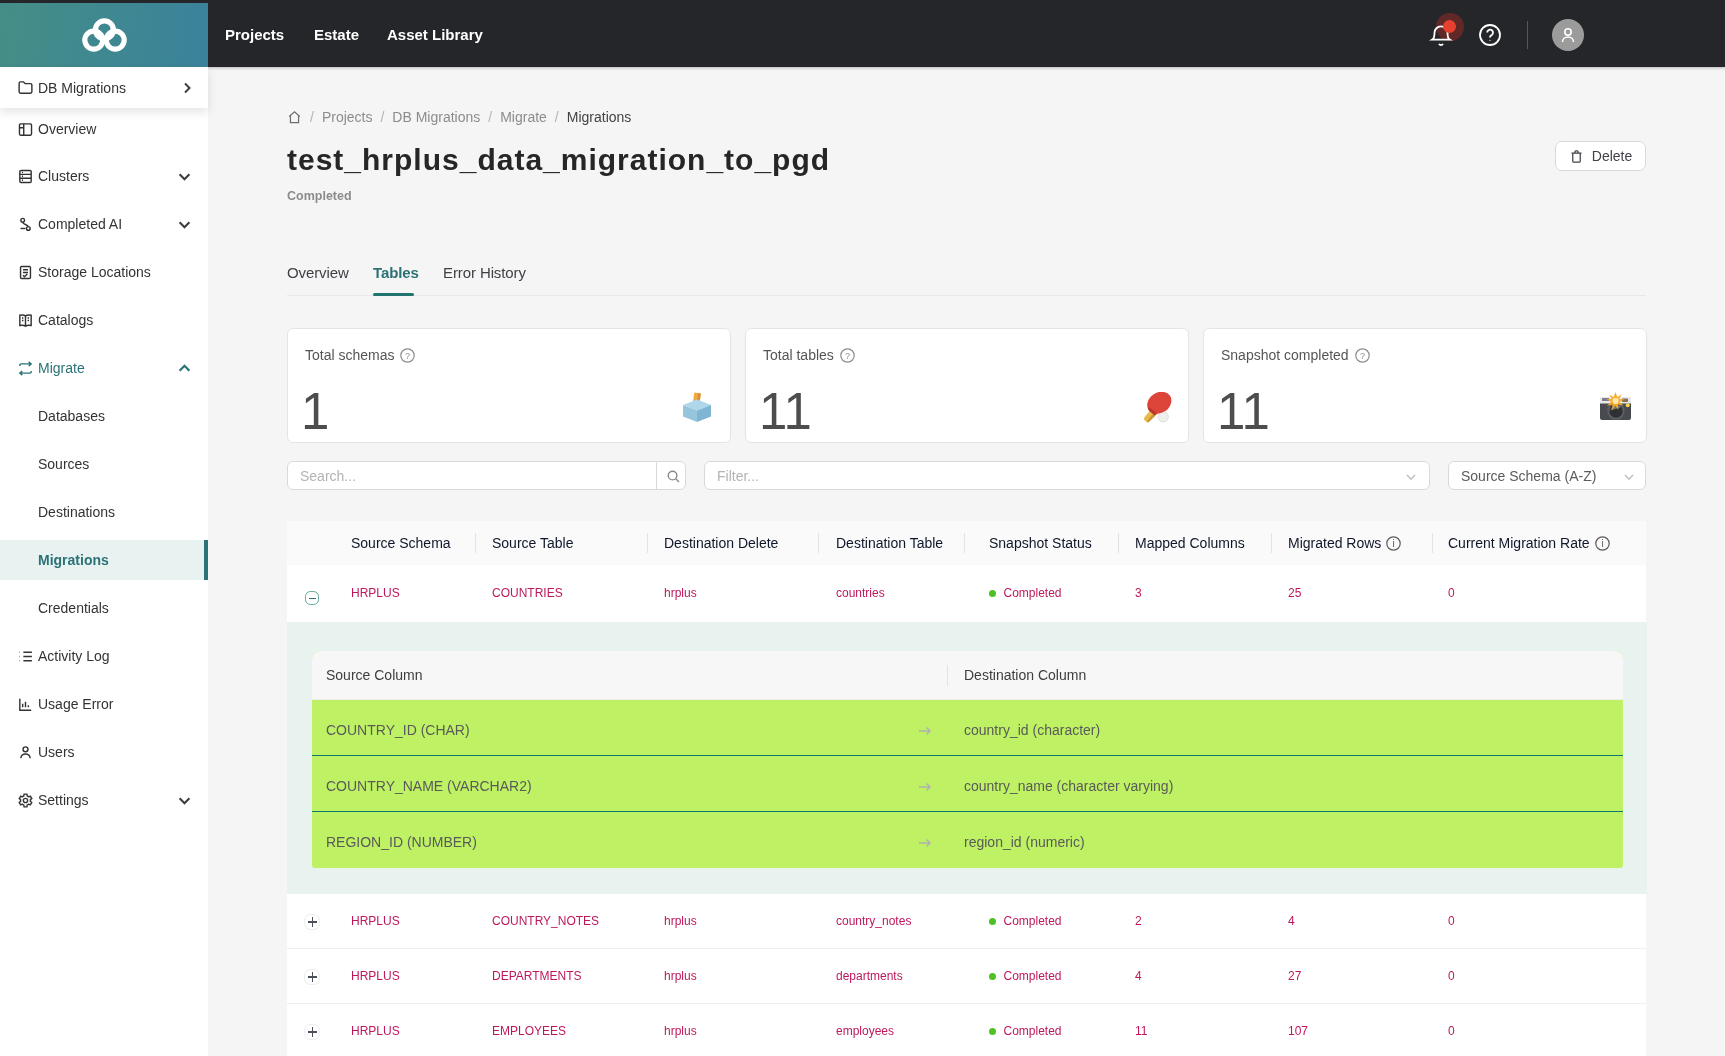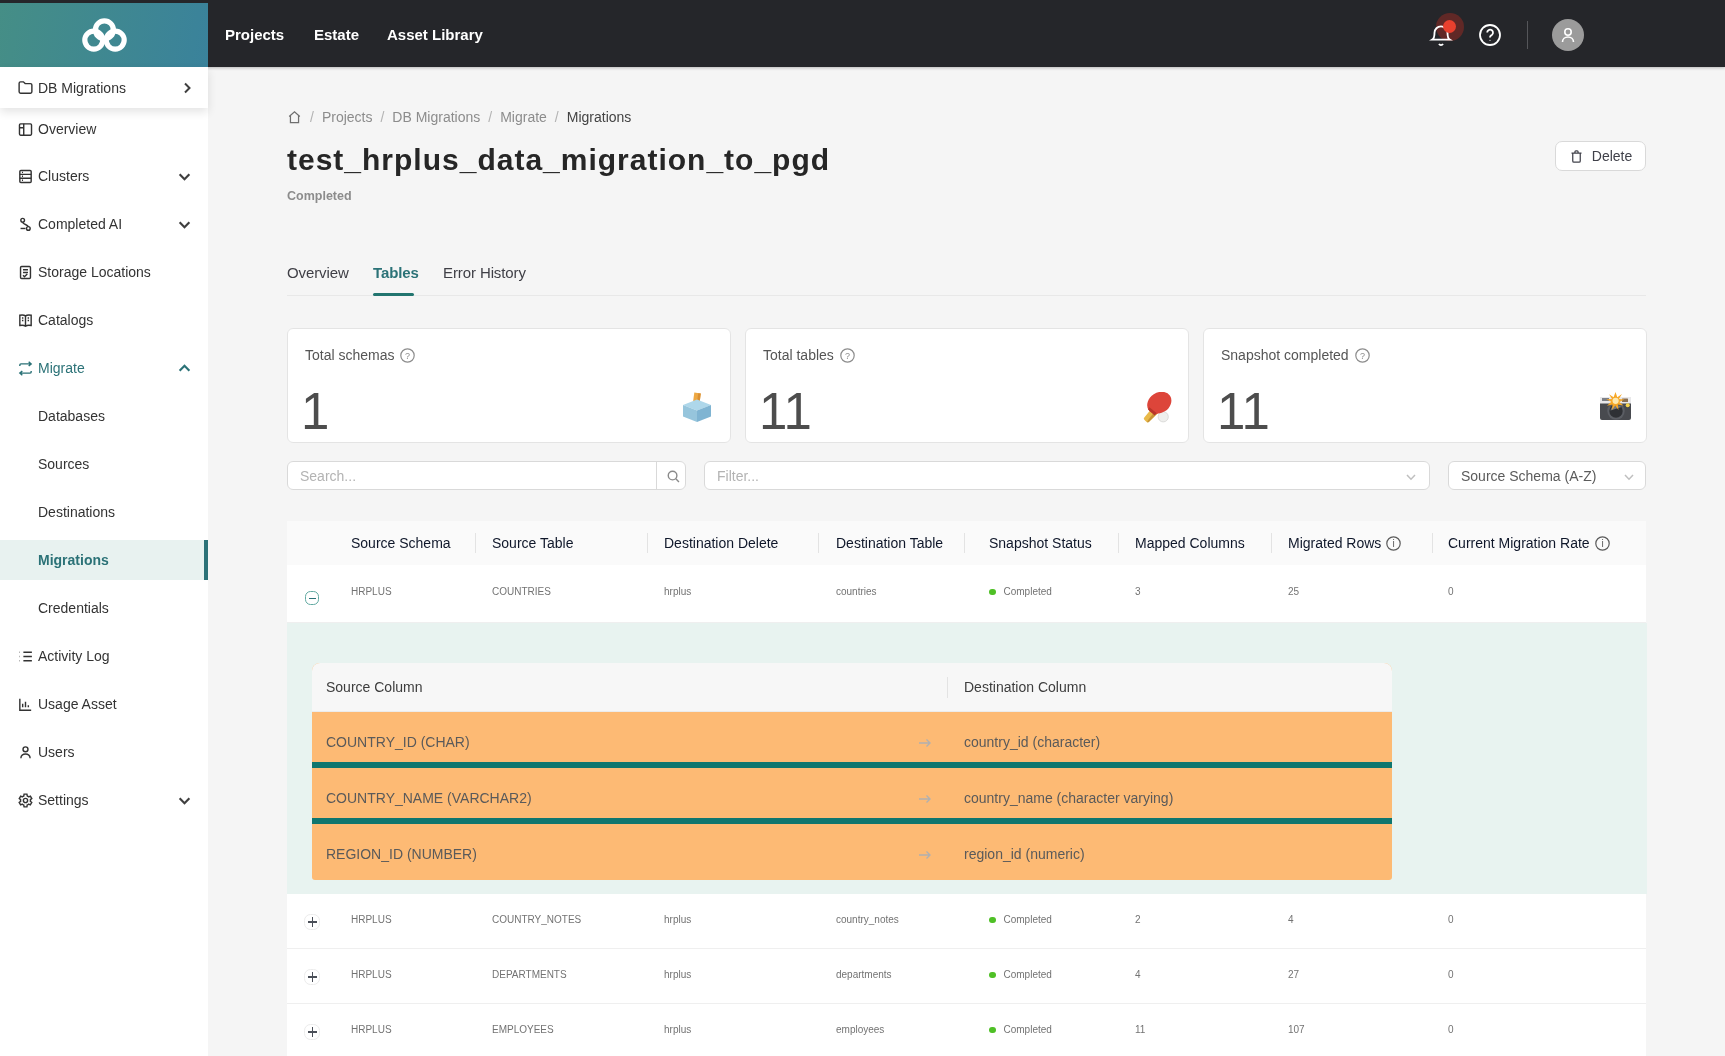--- a/index.html
+++ b/index.html
@@ -43,27 +43,27 @@
 
 .searchbox { position:absolute; left:287px; top:461px; width:399px; height:29px; background:#fff; border:1px solid #d9d9d9; border-radius:6px; }
 .selectbox { position:absolute; top:461px; height:29px; background:#fff; border:1px solid #d9d9d9; border-radius:6px;
   font-size:14px; display:flex; align-items:center; }
 
 
 .thead { position:absolute; left:287px; top:521px; width:1359px; height:44px; background:#fafafa; }
 .th { position:absolute; top:0; height:44px; line-height:44px; font-size:14px; color:#0f172a; }
 .thsep { position:absolute; top:12px; width:1px; height:20px; background:#e3e3e3; }
 .trow { position:absolute; left:287px; width:1359px; background:#fff; border-bottom:1px solid #efefef; }
-.td { position:absolute; font-size:10px; color:#737373; }
+.td { position:absolute; font-size:12px; color:#be185d; }
 .statusdot { display:inline-block; width:6.5px; height:6.5px; border-radius:4px; background:#4fc026; vertical-align:middle; margin-right:8px; margin-bottom:1px; }
 
 .expanded { position:absolute; left:287px; top:623px; width:1360px; height:271px; background:#e8f3f0; }
-.innertable { position:absolute; left:25px; top:40px; width:1080px; height:217px; background:#fdba74; border-radius:8px 8px 3px 3px; overflow:hidden; }
+.innertable { position:absolute; left:25px; top:28px; width:1311px; height:217px; background:#bef264; border-radius:8px 8px 3px 3px; overflow:hidden; }
 .innerhead { position:absolute; left:0; top:0; width:1311px; height:49px; background:#f7f7f7; border-bottom:1px solid #ececec; }
-.innerrow { position:absolute; left:0; width:1311px; height:56px; border-bottom:6px solid #0f766e; font-size:14px; color:#5a5a5a; }
+.innerrow { position:absolute; left:0; width:1311px; height:56px; border-bottom:1px solid #0f766e; font-size:14px; color:#5a5a5a; }
 </style>
 </head>
 <body>
 
 <div class="topbar">
   <div class="navlink" style="left:225px;">Projects</div>
   <div class="navlink" style="left:314px;">Estate</div>
   <div class="navlink" style="left:387px;">Asset Library</div>
 
   <div class="abs" style="left:1436px;top:13px;width:28px;height:28px;border-radius:14px;background:rgba(185,45,32,0.40);"></div>
@@ -180,21 +180,21 @@
     <svg class="icon" viewBox="0 0 24 24" fill="none" stroke="#333" stroke-width="2">
       <path d="M9 6h12M9 12h12M9 18h12M3.5 6h.5M3.5 12h.5M3.5 18h.5"></path>
     </svg>
     <span class="txt">Activity Log</span>
   </div>
   <div class="sideitem" style="top:617px;">
     <svg class="icon" viewBox="0 0 24 24" fill="none" stroke="#333" stroke-width="2">
       <path d="M4 4v16h16"></path>
         <path d="M8 16v-5M12 16v-8M16 16v-3"></path>
     </svg>
-    <span class="txt">Usage Asset</span>
+    <span class="txt">Usage Error</span>
   </div>
   <div class="sideitem" style="top:665px;">
     <svg class="icon" viewBox="0 0 24 24" fill="none" stroke="#333" stroke-width="2">
       <circle cx="12" cy="7.5" r="3.5"></circle>
         <path d="M5.5 20c0-3.6 2.9-6 6.5-6s6.5 2.4 6.5 6"></path>
     </svg>
     <span class="txt">Users</span>
   </div>
   <div class="sideitem" style="top:713px;">
     <svg class="icon" viewBox="0 0 24 24" fill="none" stroke="#333" stroke-width="2">

